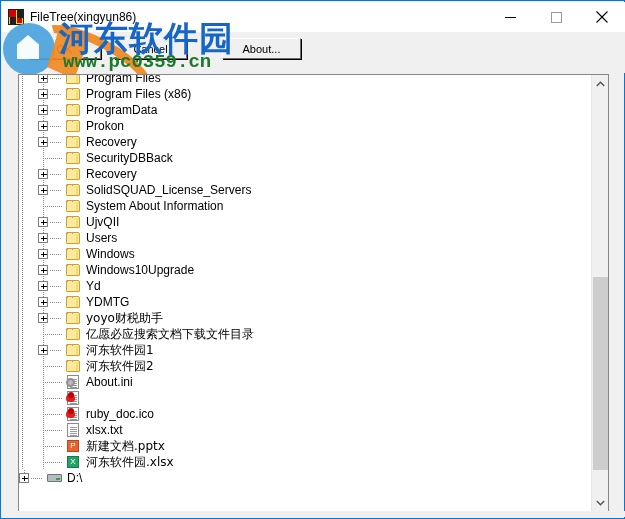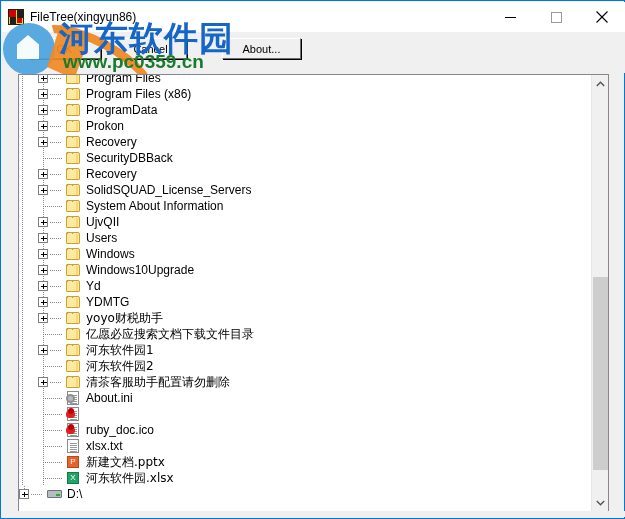--- a/index.html
+++ b/index.html
@@ -86,21 +86,21 @@
   .wm-cn{
     position:absolute;left:58px;top:9px;
     font-size:34px;font-weight:bold;color:#1666c8;
     letter-spacing:1px;white-space:nowrap;
     font-family:"DejaVu Sans","Liberation Sans",sans-serif;
   }
   .wm-url{
     position:absolute;left:62px;top:44px;
     font-size:19px;font-weight:bold;color:#1a7a2e;
     white-space:nowrap;letter-spacing:0px;
-    font-family:Liberation Sans, sans-serif;
+    font-family:Liberation Mono, monospace;
   }
   
   .tree-outer{
     position:absolute;left:17px;top:73px;width:591px;height:438px;
     background:#ffffff;
     border:1px solid #828790;
     box-sizing:border-box;
     overflow:hidden;
   }
   .tree-scrollarea{
@@ -540,34 +540,20 @@
             </span>
             <span class="ico">
               <span class="folder"></span>
             </span>
             <span class="label cjk">河东软件园2</span>
           </div>
           <div class="node">
             <span class="indent">
               <i class="vline"></i>
             </span>
-            <span class="hitch hasbox">
-              <i class="vl"></i>
-              <i class="hl"></i>
-              <span class="plusbox"></span>
-            </span>
-            <span class="ico">
-              <span class="folder"></span>
-            </span>
-            <span class="label cjk">清茶客服助手配置请勿删除</span>
-          </div>
-          <div class="node">
-            <span class="indent">
-              <i class="vline"></i>
-            </span>
             <span class="hitch">
               <i class="vl"></i>
               <i class="hl"></i>
             </span>
             <span class="ico">
               <span class="file-generic">
                 <i class="ln"></i>
                 <i class="ln"></i>
                 <i class="ln"></i>
                 <i class="ln"></i>

